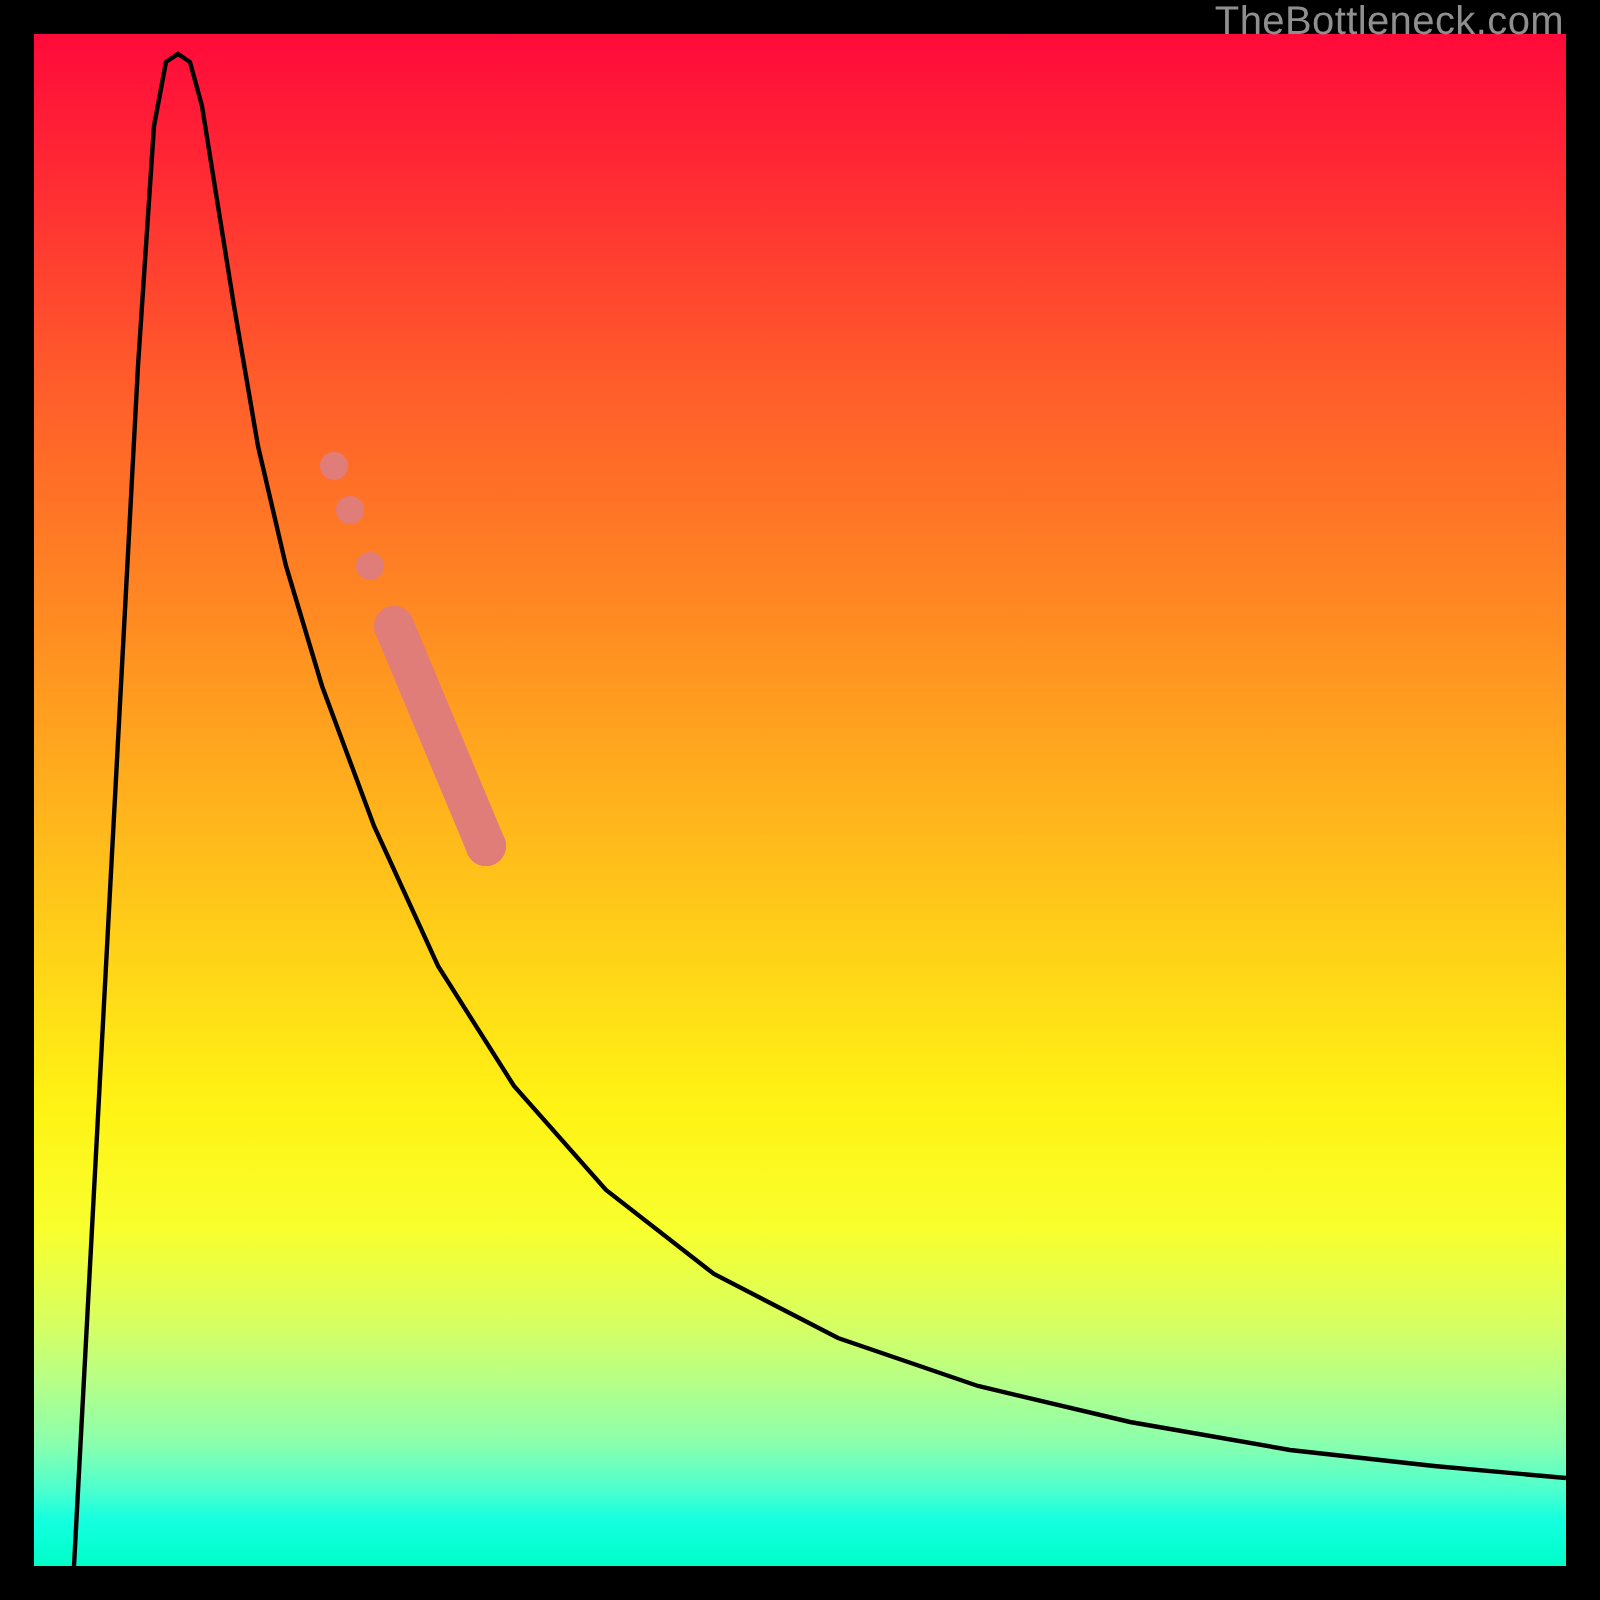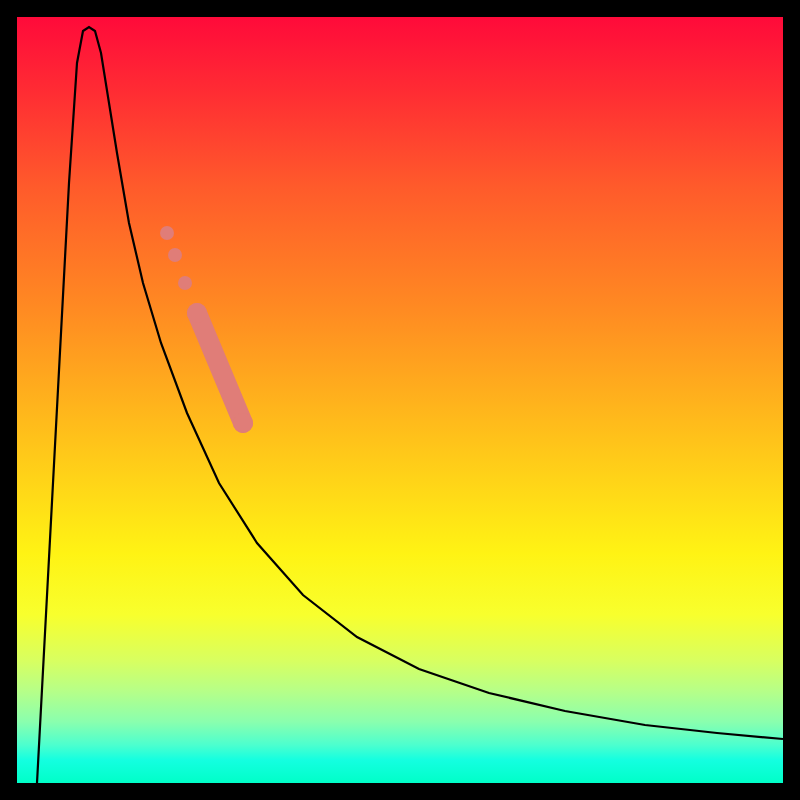--- a/index.html
+++ b/index.html
@@ -72,13 +72,14 @@
       <g id="markers">
           <circle cx="150" cy="216" r="7" fill="#e07d78"></circle>
           <circle cx="158" cy="238" r="7" fill="#e07d78"></circle>
           <circle cx="168" cy="266" r="7" fill="#e07d78"></circle>
           <circle cx="180" cy="296" r="10" fill="#e07d78"></circle>
           <circle cx="226" cy="406" r="10" fill="#e07d78"></circle>
         </g>
     </svg>
   </div>
 
+  <div class="attribution">TheBottleneck.com</div>
 </div>
 
 </body></html>

